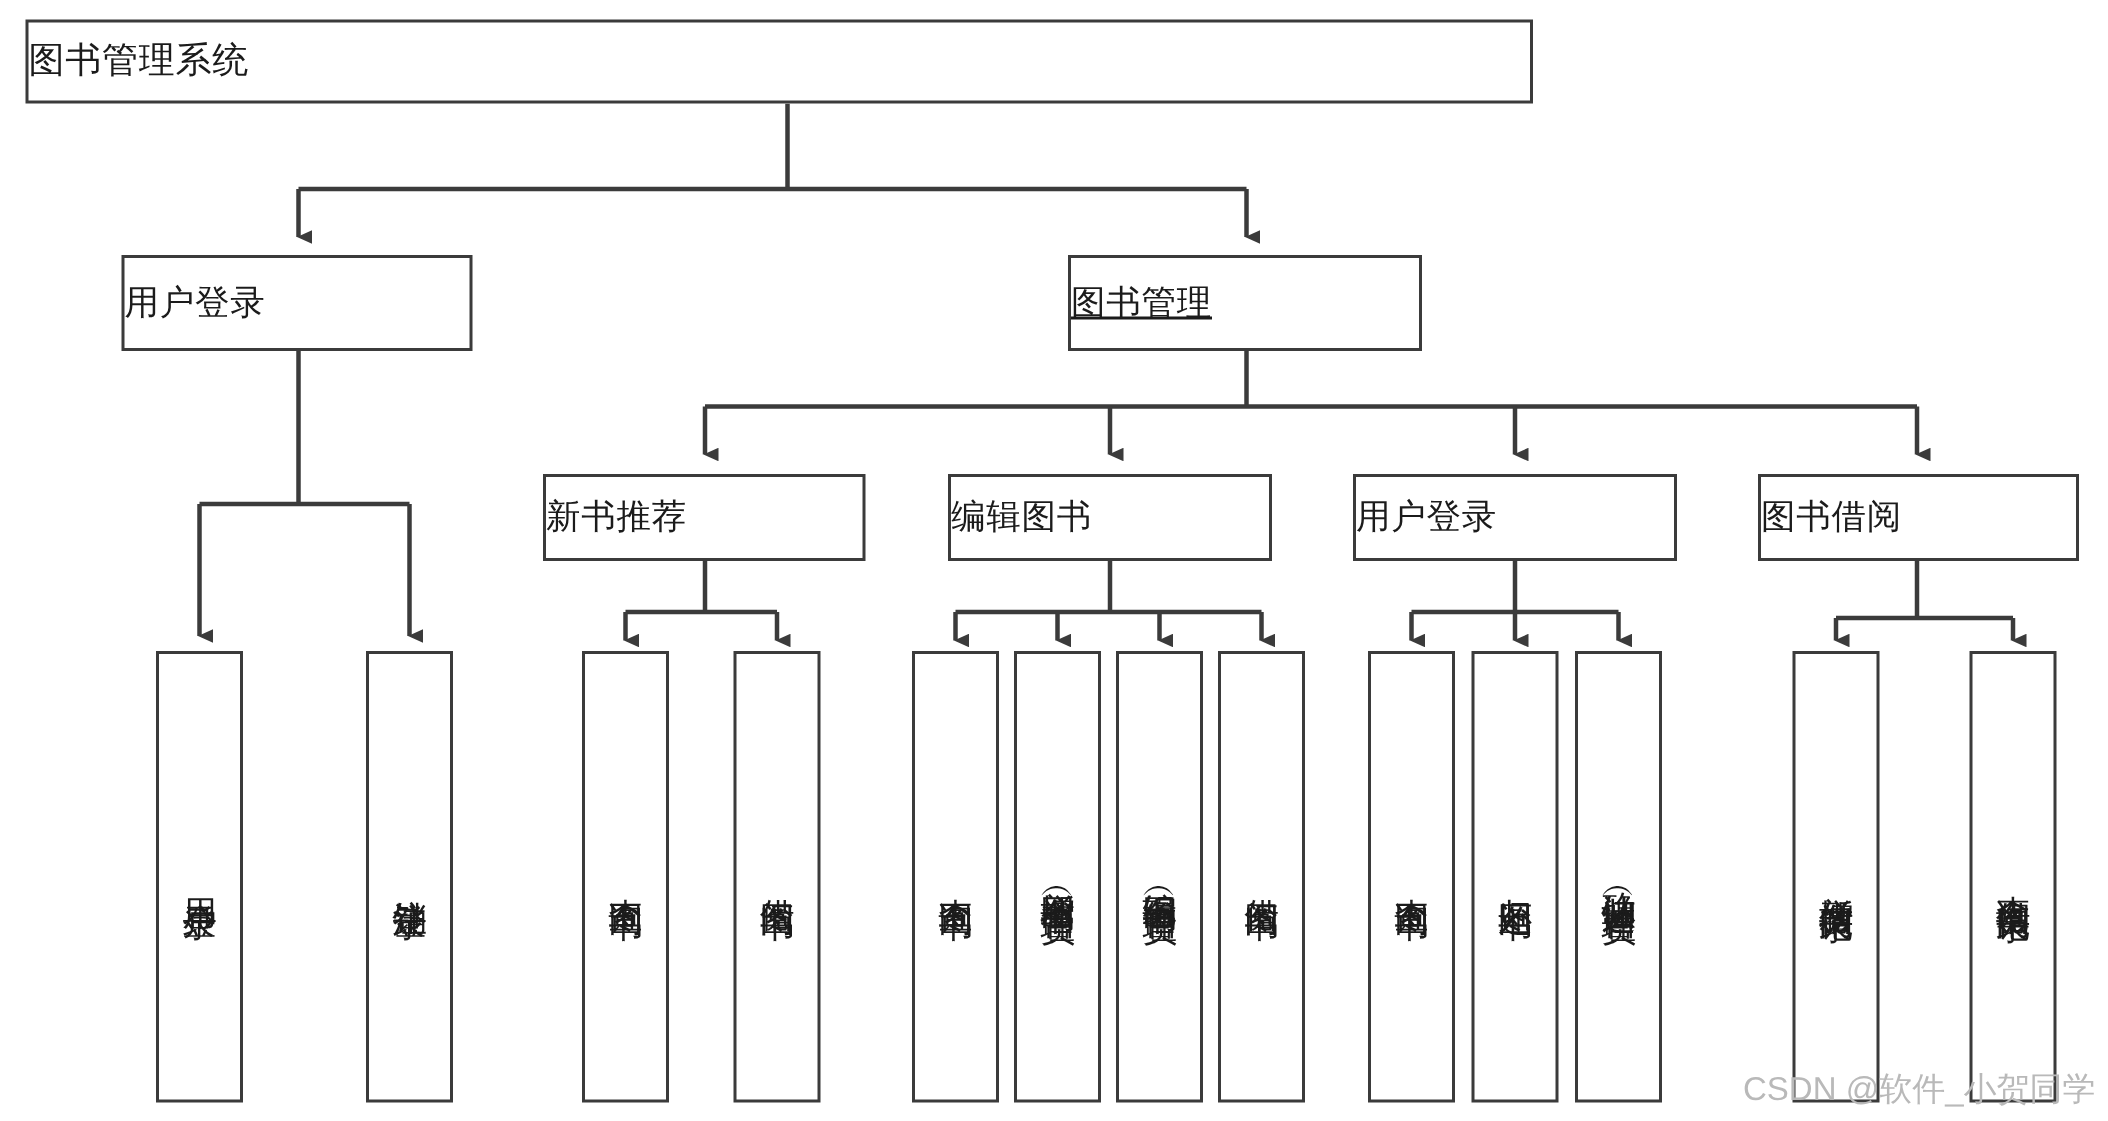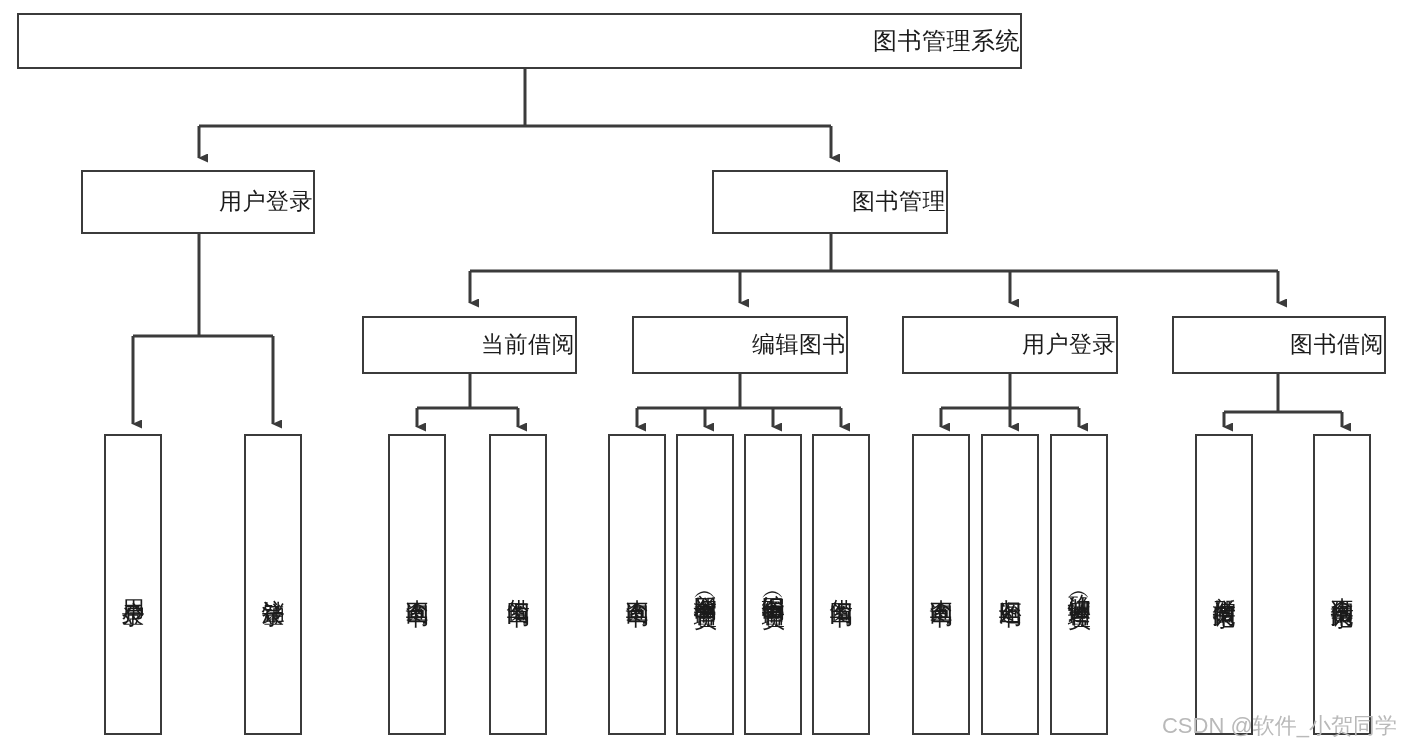--- a/index.html
+++ b/index.html
@@ -26,21 +26,21 @@
     height: 747px;
     pointer-events: none;
   }
   .node {
     position: absolute;
     box-sizing: border-box;
     background: #ffffff;
     border: 2px solid #3b3b3b;
     display: flex;
     align-items: center;
-    justify-content: flex-end;
+    justify-content: flex-start;
     color: #1b1b1b;
     z-index: 2;
   }
   .node-label {
     display: block;
     text-align: center;
     line-height: 1.18;
     letter-spacing: 0.5px;
   }
   .node.horizontal .node-label {
@@ -129,26 +129,26 @@
     </g>
   </svg>
 
   <div class="node root horizontal" style="left:17px; top:13px; width:1005px; height:56px;">
     <span class="node-label">图书管理系统</span>
   </div>
 
   <div class="node horizontal" style="left:81px; top:170px; width:234px; height:64px;">
     <span class="node-label">用户登录</span>
   </div>
-  <div class="node horizontal" style="left:712px; top:170px; width:236px; height:64px;">
+  <div class="node horizontal" style="left:712px; top:170px; width:236px; height:64px;text-decoration:underline;">
     <span class="node-label">图书管理</span>
   </div>
 
   <div class="node horizontal" style="left:362px; top:316px; width:215px; height:58px;">
-    <span class="node-label">当前借阅</span>
+    <span class="node-label">新书推荐</span>
   </div>
   <div class="node horizontal" style="left:632px; top:316px; width:216px; height:58px;">
     <span class="node-label">编辑图书</span>
   </div>
   <div class="node horizontal" style="left:902px; top:316px; width:216px; height:58px;">
     <span class="node-label">用户登录</span>
   </div>
   <div class="node horizontal" style="left:1172px; top:316px; width:214px; height:58px;">
     <span class="node-label">图书借阅</span>
   </div>

